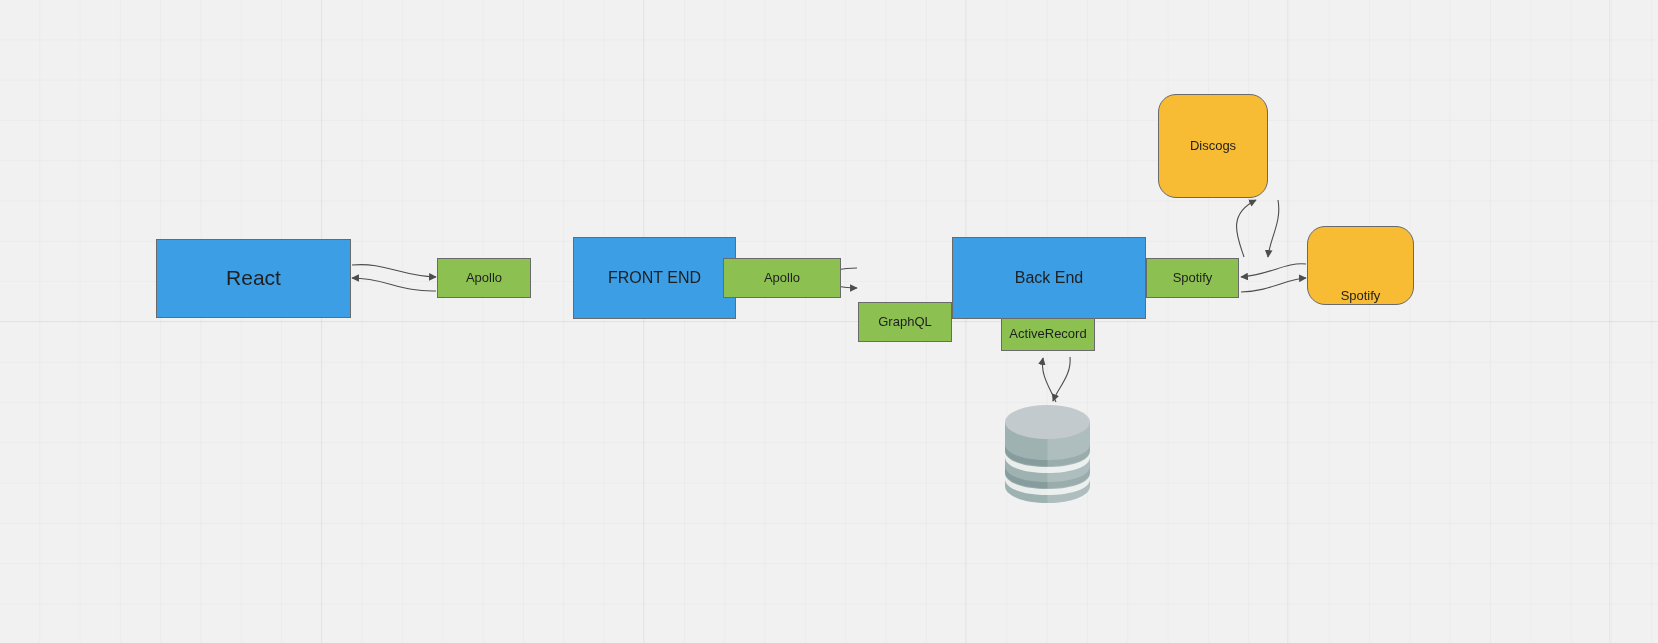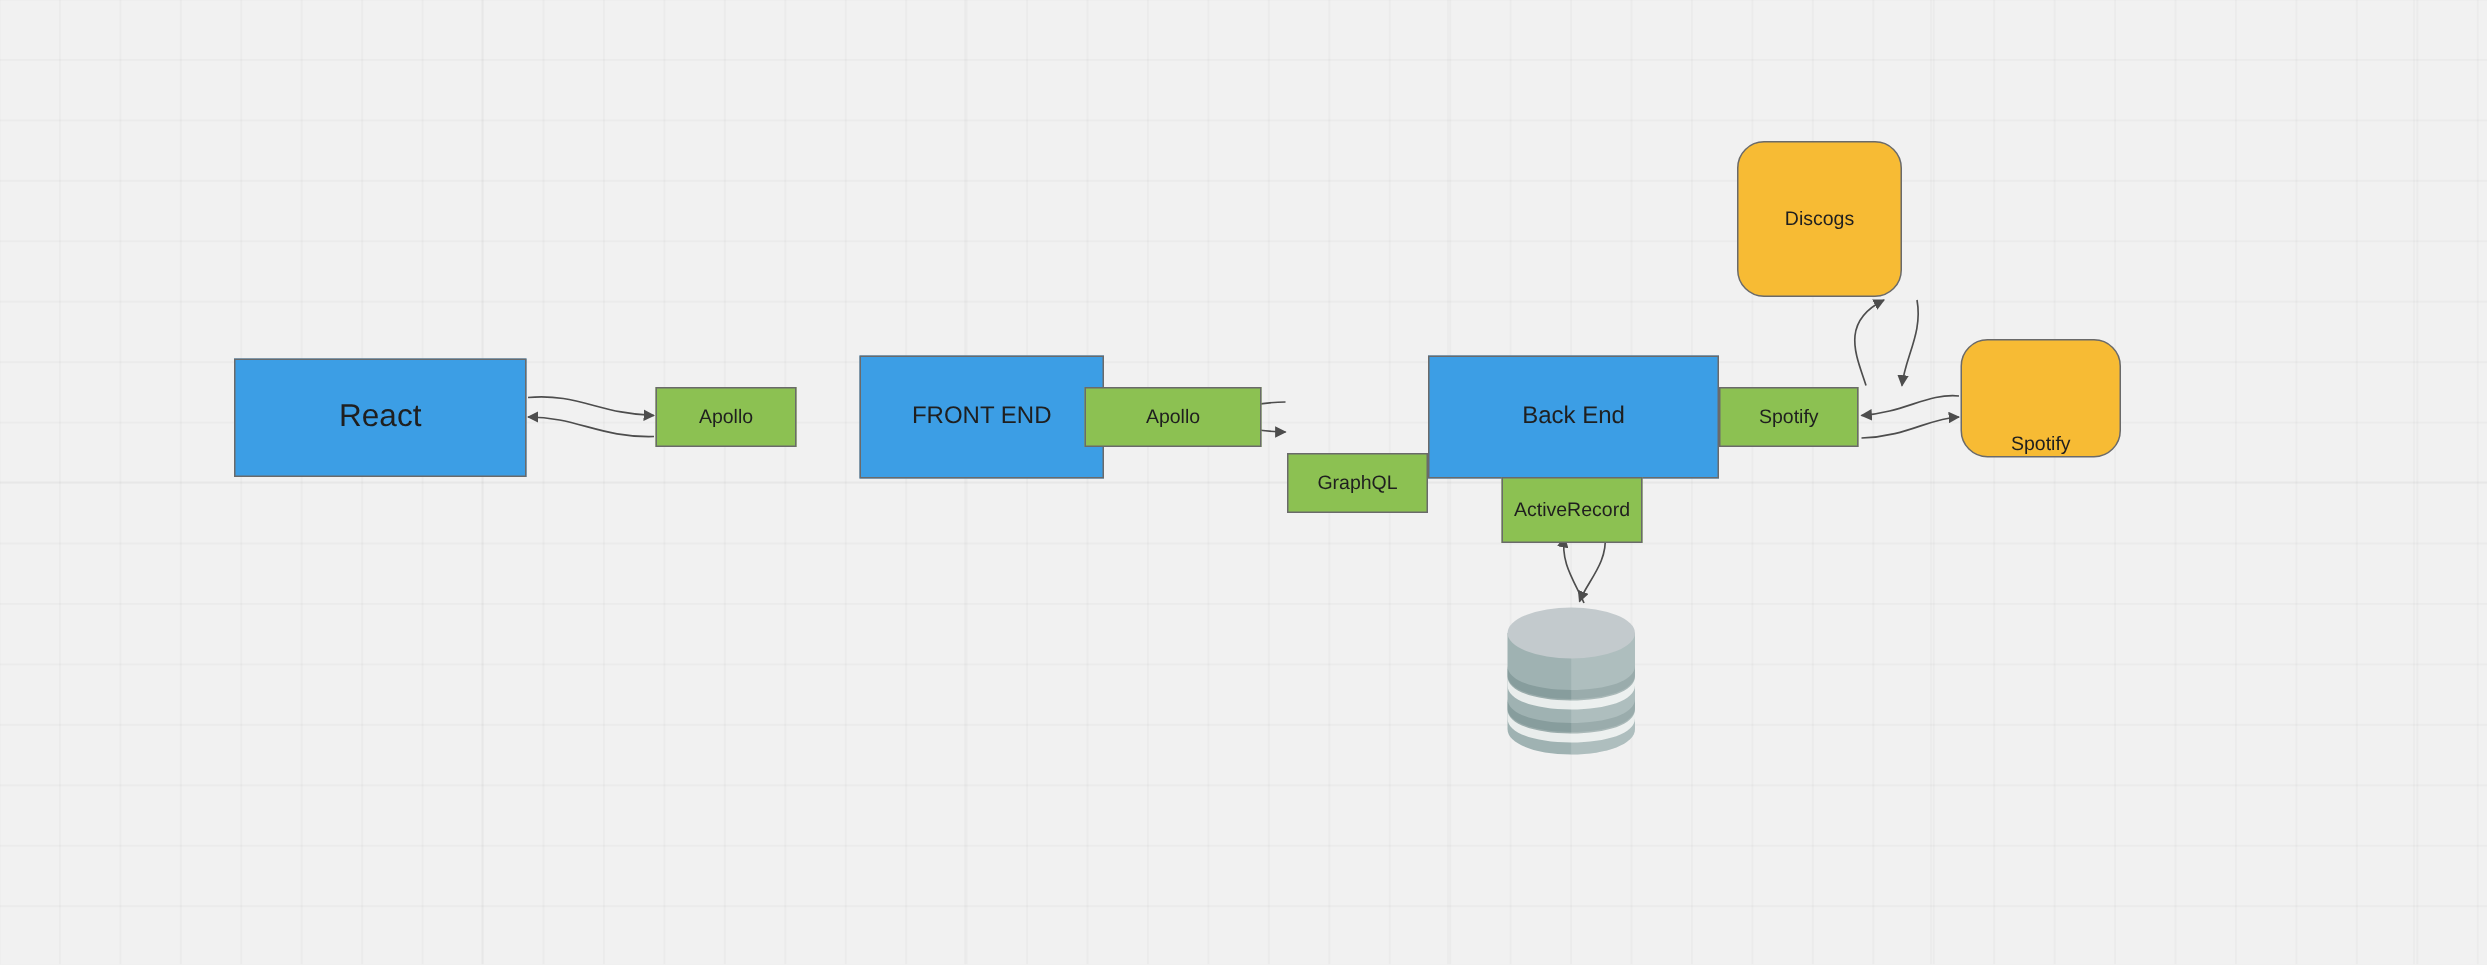--- a/index.html
+++ b/index.html
@@ -138,21 +138,21 @@
   </div>
 
   <div class="node node-blue" style="left:952px; top:237px; width:194px; height:82px;">
     <span>Back End</span>
   </div>
 
   <div class="node node-green" style="left:1146px; top:258px; width:93px; height:40px;">
     <span>Spotify</span>
   </div>
 
-  <div class="node node-green" style="left:1001px; top:318px; width:94px; height:44px;">
+  <div class="node node-green" style="left:1001px; top:318px; width:94px; height:33px;">
     <span>ActiveRecord</span>
   </div>
 
   <div class="node node-orange" style="left:1158px; top:94px; width:110px; height:104px;">
     <span>Discogs</span>
   </div>
 
   <div class="node node-orange" style="left:1307px; top:226px; width:107px; height:79px;align-items:flex-end;">
     <span>Spotify</span>
   </div>

